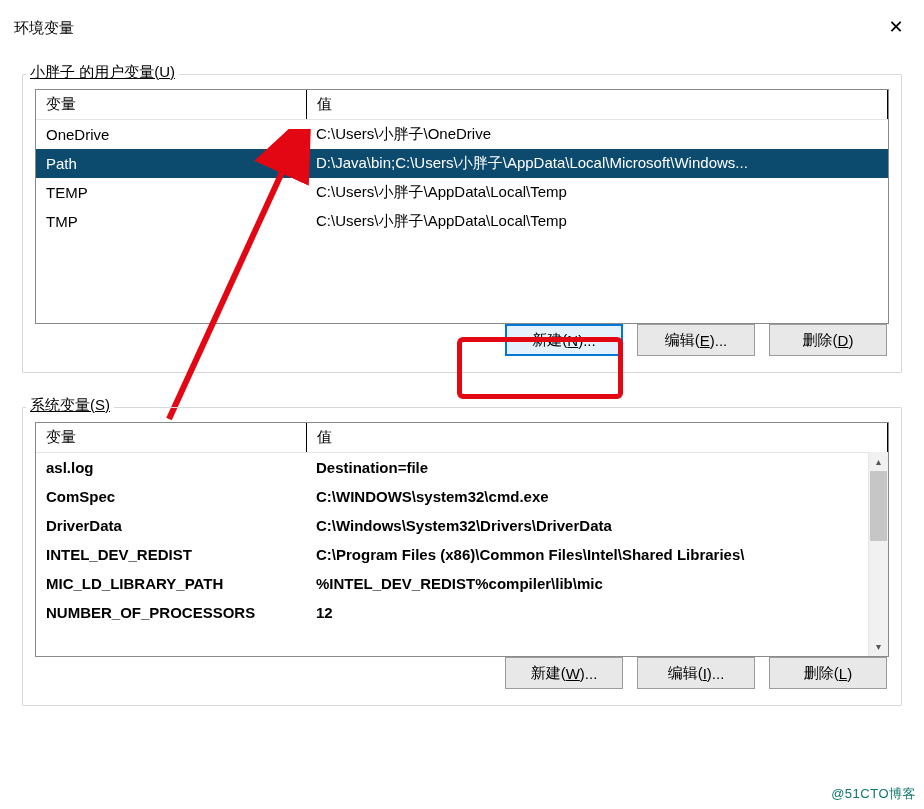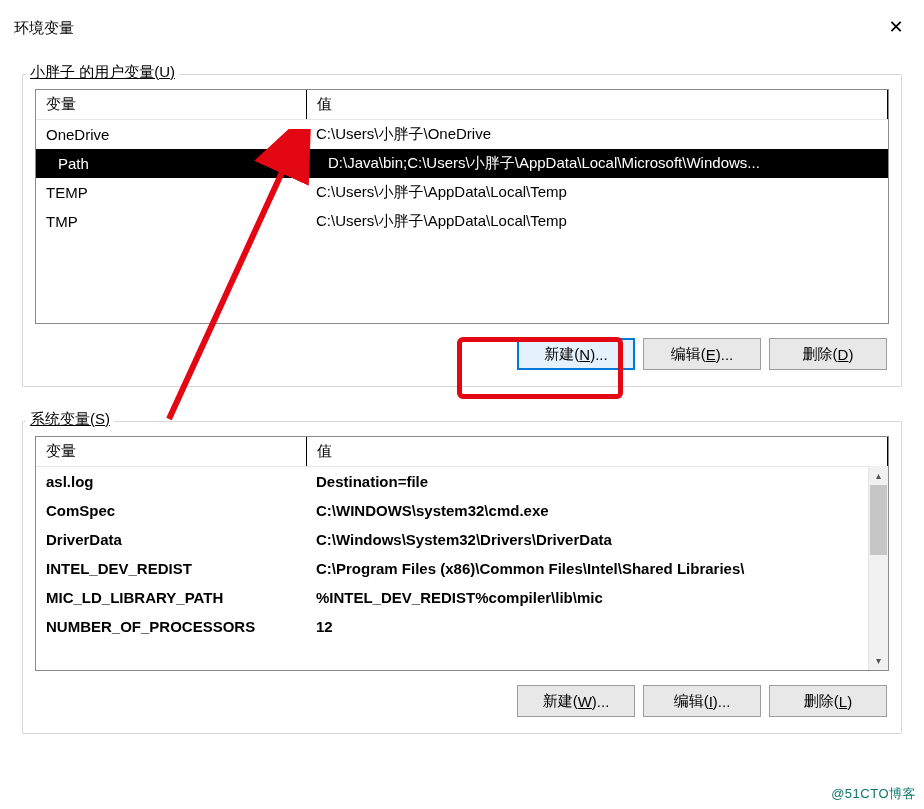--- a/index.html
+++ b/index.html
@@ -72,36 +72,34 @@
   }
   .list-row .col {
     padding: 0 10px;
     white-space: nowrap;
     overflow: hidden;
     text-overflow: ellipsis;
   }
   .col-name { width: 250px; flex: 0 0 250px; }
   .col-value { flex: 1 1 auto; }
   .list-row.selected {
-    background: #000000;
+    background: #0c4a6e;
     color: #ffffff;
-    padding-left: 12px;
   }
   .user-list-body {
     height: 203px;
   }
   .sys-list-body {
     height: 203px;
     overflow: hidden;
   }
   .btn-row {
     display: flex;
     justify-content: flex-end;
-    gap: 8px;
-    margin-top: 14px;
+    gap: 14px;
     padding-right: 2px;
   }
   .btn {
     min-width: 118px;
     height: 32px;
     border: 1px solid #9c9c9c;
     background: #e8e8e8;
     font-size: 15px;
     font-family: inherit;
     display: flex;

